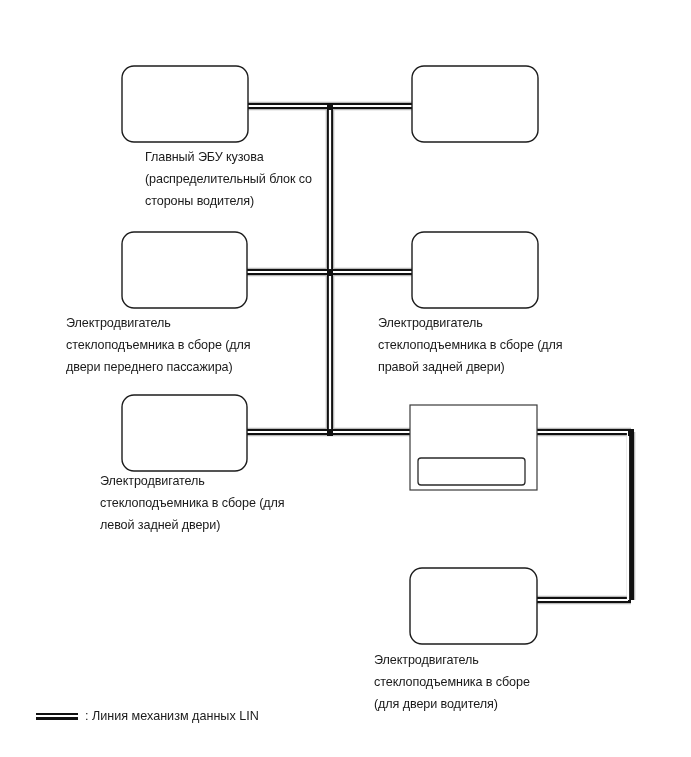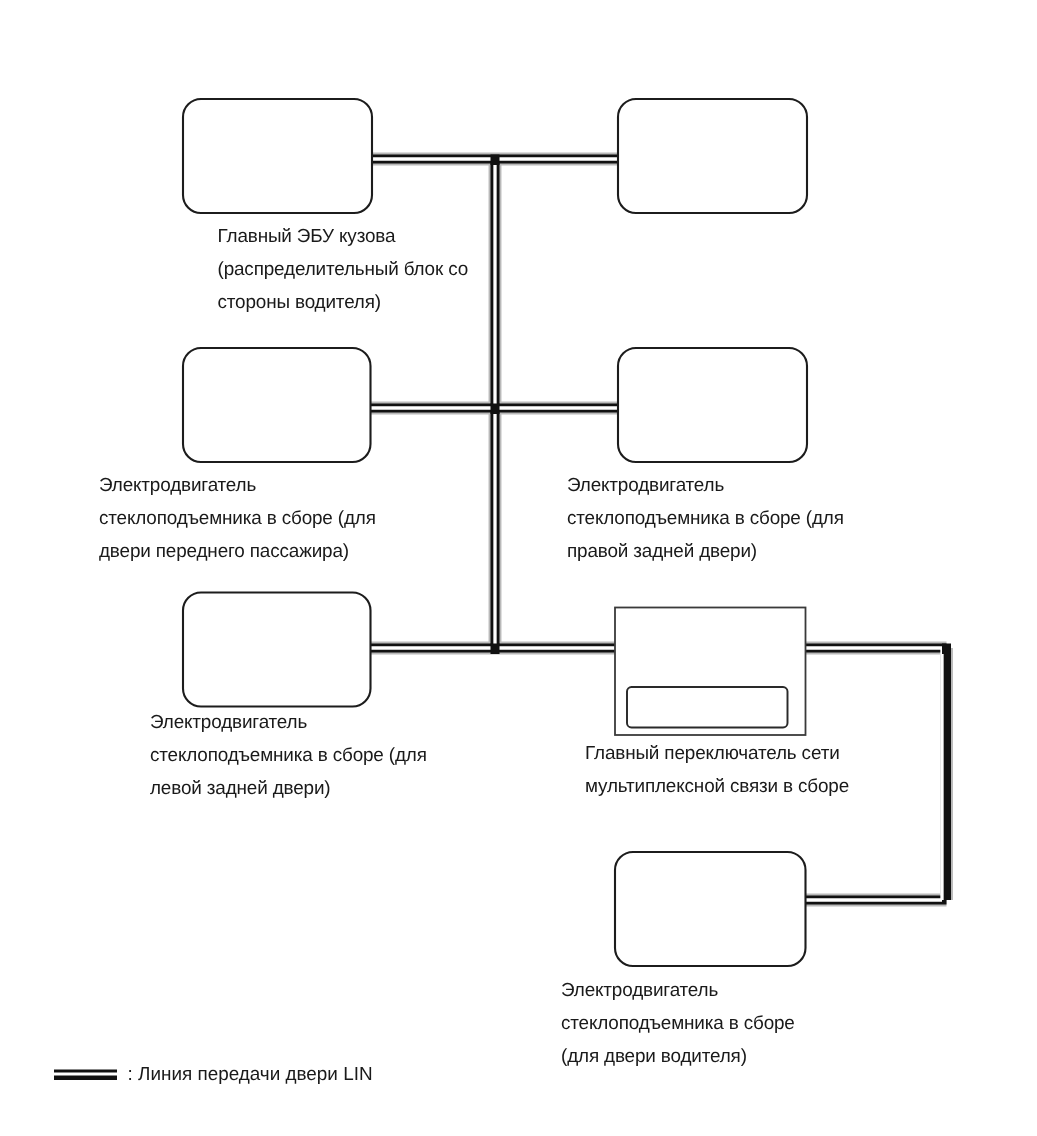--- a/index.html
+++ b/index.html
@@ -178,25 +178,23 @@
 двери переднего пассажира)</div>
 
   <div class="caption" style="left:378px; top:312px; width:300px;">Электродвигатель
 стеклоподъемника в сборе (для
 правой задней двери)</div>
 
   <div class="caption" style="left:100px; top:470px; width:290px;">Электродвигатель
 стеклоподъемника в сборе (для
 левой задней двери)</div>
 
-  <div class="caption" style="left:390px; top:491px; width:290px;">Главный переключатель сети
-мультиплексной связи в сборе</div>
 
   <div class="caption" style="left:374px; top:649px; width:290px;">Электродвигатель
 стеклоподъемника в сборе
 (для двери водителя)</div>
 
   <div class="legend-wrap">
     <div class="legend-swatch"></div>
-    <div class="legend-text">: Линия передачи двери LIN</div>
+    <div class="legend-text">: Линия механизм данных LIN</div>
   </div>
 
 </div>
 
 </body></html>

